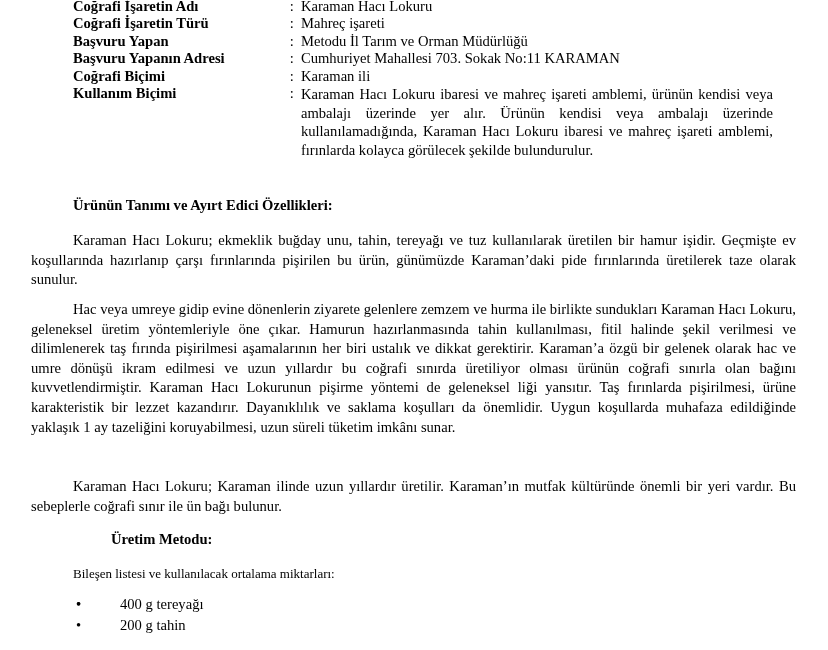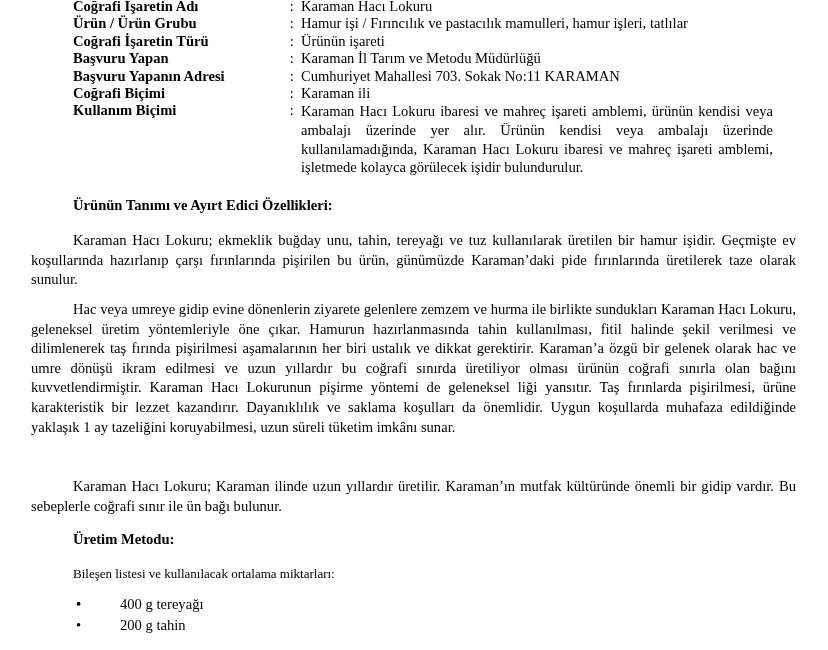--- a/index.html
+++ b/index.html
@@ -120,61 +120,56 @@
 <div class="page">
 
   <table class="info-table">
     <tbody>
       <tr>
         <td class="info-label">Coğrafi İşaretin Adı</td>
         <td class="info-colon">:</td>
         <td class="info-value">Karaman Hacı Lokuru</td>
       </tr>
       <tr>
-        <td class="info-label">Ürün / Ürün Grubu</td>
-        <td class="info-colon">:</td>
-        <td class="info-value">Hamur işi / Fırıncılık ve pastacılık mamulleri, hamur işleri, tatlılar</td>
-      </tr>
-      <tr>
         <td class="info-label">Coğrafi İşaretin Türü</td>
         <td class="info-colon">:</td>
-        <td class="info-value">Ürünün işareti</td>
+        <td class="info-value">Mahreç işareti</td>
       </tr>
       <tr>
         <td class="info-label">Başvuru Yapan</td>
         <td class="info-colon">:</td>
-        <td class="info-value">Karaman İl Tarım ve Metodu Müdürlüğü</td>
+        <td class="info-value">Metodu İl Tarım ve Orman Müdürlüğü</td>
       </tr>
       <tr>
         <td class="info-label">Başvuru Yapanın Adresi</td>
         <td class="info-colon">:</td>
         <td class="info-value">Cumhuriyet Mahallesi 703. Sokak No:11 KARAMAN</td>
       </tr>
       <tr>
         <td class="info-label">Coğrafi Biçimi</td>
         <td class="info-colon">:</td>
         <td class="info-value">Karaman ili</td>
       </tr>
       <tr>
         <td class="info-label">Kullanım Biçimi</td>
         <td class="info-colon">:</td>
-        <td class="info-value wrap">Karaman Hacı Lokuru ibaresi ve mahreç işareti amblemi, ürünün kendisi veya ambalajı üzerinde yer alır. Ürünün kendisi veya ambalajı üzerinde kullanılamadığında, Karaman Hacı Lokuru ibaresi ve mahreç işareti amblemi, işletmede kolayca görülecek işidir bulundurulur.</td>
+        <td class="info-value wrap">Karaman Hacı Lokuru ibaresi ve mahreç işareti amblemi, ürünün kendisi veya ambalajı üzerinde yer alır. Ürünün kendisi veya ambalajı üzerinde kullanılamadığında, Karaman Hacı Lokuru ibaresi ve mahreç işareti amblemi, fırınlarda kolayca görülecek şekilde bulundurulur.</td>
       </tr>
     </tbody>
   </table>
 
   <div class="section-heading" style="top:197px;">Ürünün Tanımı ve Ayırt Edici Özellikleri:</div>
 
   <div class="para" style="top:231px;">Karaman Hacı Lokuru; ekmeklik buğday unu, tahin, tereyağı ve tuz kullanılarak üretilen bir hamur işidir. Geçmişte ev koşullarında hazırlanıp çarşı fırınlarında pişirilen bu ürün, günümüzde Karaman’daki pide fırınlarında üretilerek taze olarak sunulur.</div>
 
   <div class="para" style="top:300px;">Hac veya umreye gidip evine dönenlerin ziyarete gelenlere zemzem ve hurma ile birlikte sundukları Karaman Hacı Lokuru, geleneksel üretim yöntemleriyle öne çıkar. Hamurun hazırlanmasında tahin kullanılması, fitil halinde şekil verilmesi ve dilimlenerek taş fırında pişirilmesi aşamalarının her biri ustalık ve dikkat gerektirir. Karaman’a özgü bir gelenek olarak hac ve umre dönüşü ikram edilmesi ve uzun yıllardır bu coğrafi sınırda üretiliyor olması ürünün coğrafi sınırla olan bağını kuvvetlendirmiştir. Karaman Hacı Lokurunun pişirme yöntemi de geleneksel liği yansıtır. Taş fırınlarda pişirilmesi, ürüne karakteristik bir lezzet kazandırır. Dayanıklılık ve saklama koşulları da önemlidir. Uygun koşullarda muhafaza edildiğinde yaklaşık 1 ay tazeliğini koruyabilmesi, uzun süreli tüketim imkânı sunar.</div>
 
-  <div class="para" style="top:477px;">Karaman Hacı Lokuru; Karaman ilinde uzun yıllardır üretilir. Karaman’ın mutfak kültüründe önemli bir gidip vardır. Bu sebeplerle coğrafi sınır ile ün bağı bulunur.</div>
+  <div class="para" style="top:477px;">Karaman Hacı Lokuru; Karaman ilinde uzun yıllardır üretilir. Karaman’ın mutfak kültüründe önemli bir yeri vardır. Bu sebeplerle coğrafi sınır ile ün bağı bulunur.</div>
 
-  <div class="section-heading" style="top:531px;">Üretim Metodu:</div>
+  <div class="section-heading" style="top:531px;margin-left:38px;">Üretim Metodu:</div>
 
   <div class="plain" style="top:565px;">Bileşen listesi ve kullanılacak ortalama miktarları:</div>
 
   <ul class="bullets">
     <li>
       <span class="bullet-dot">•</span>
     </li>
     <li>
       <span class="bullet-dot">•</span>
       <span>400 g tereyağı</span>

